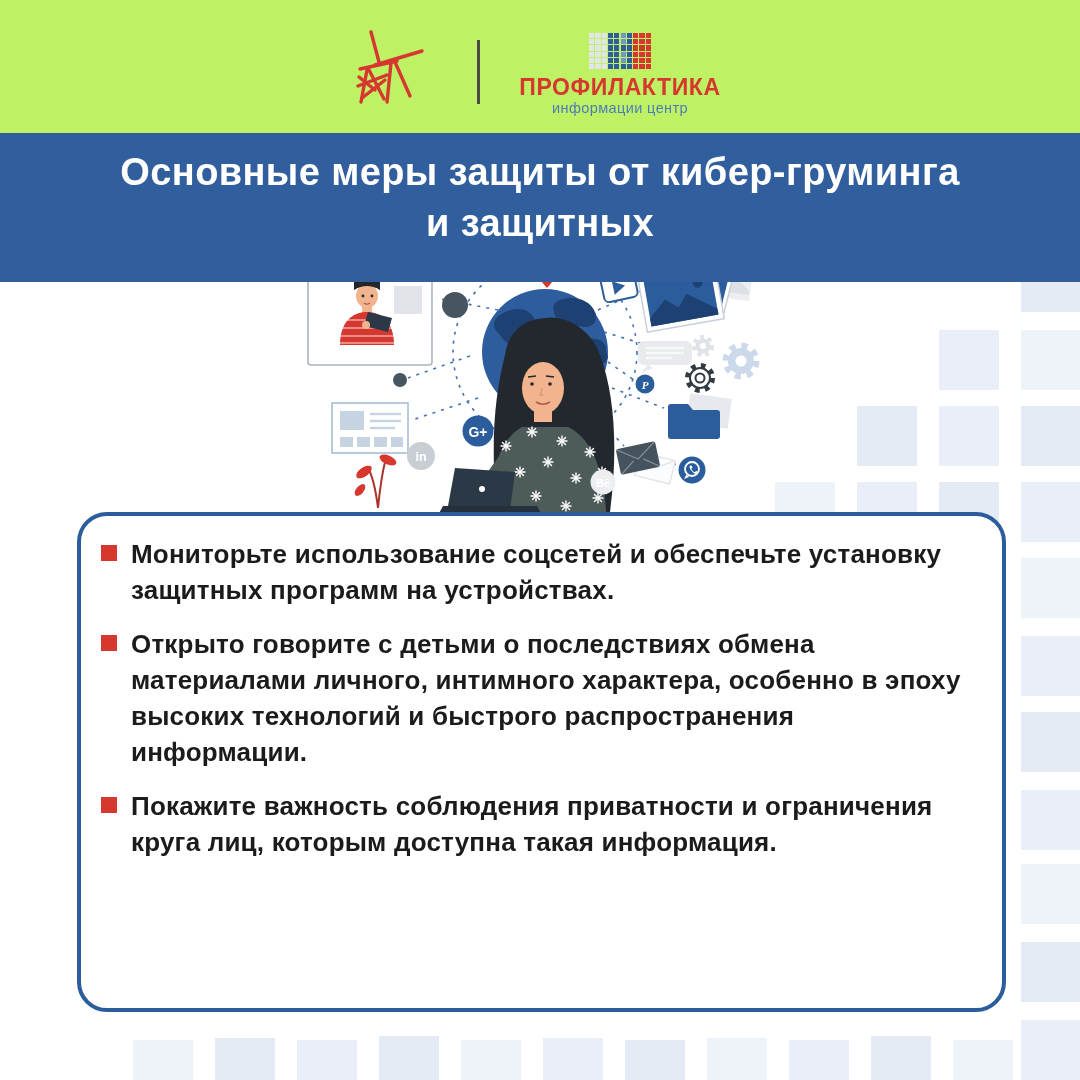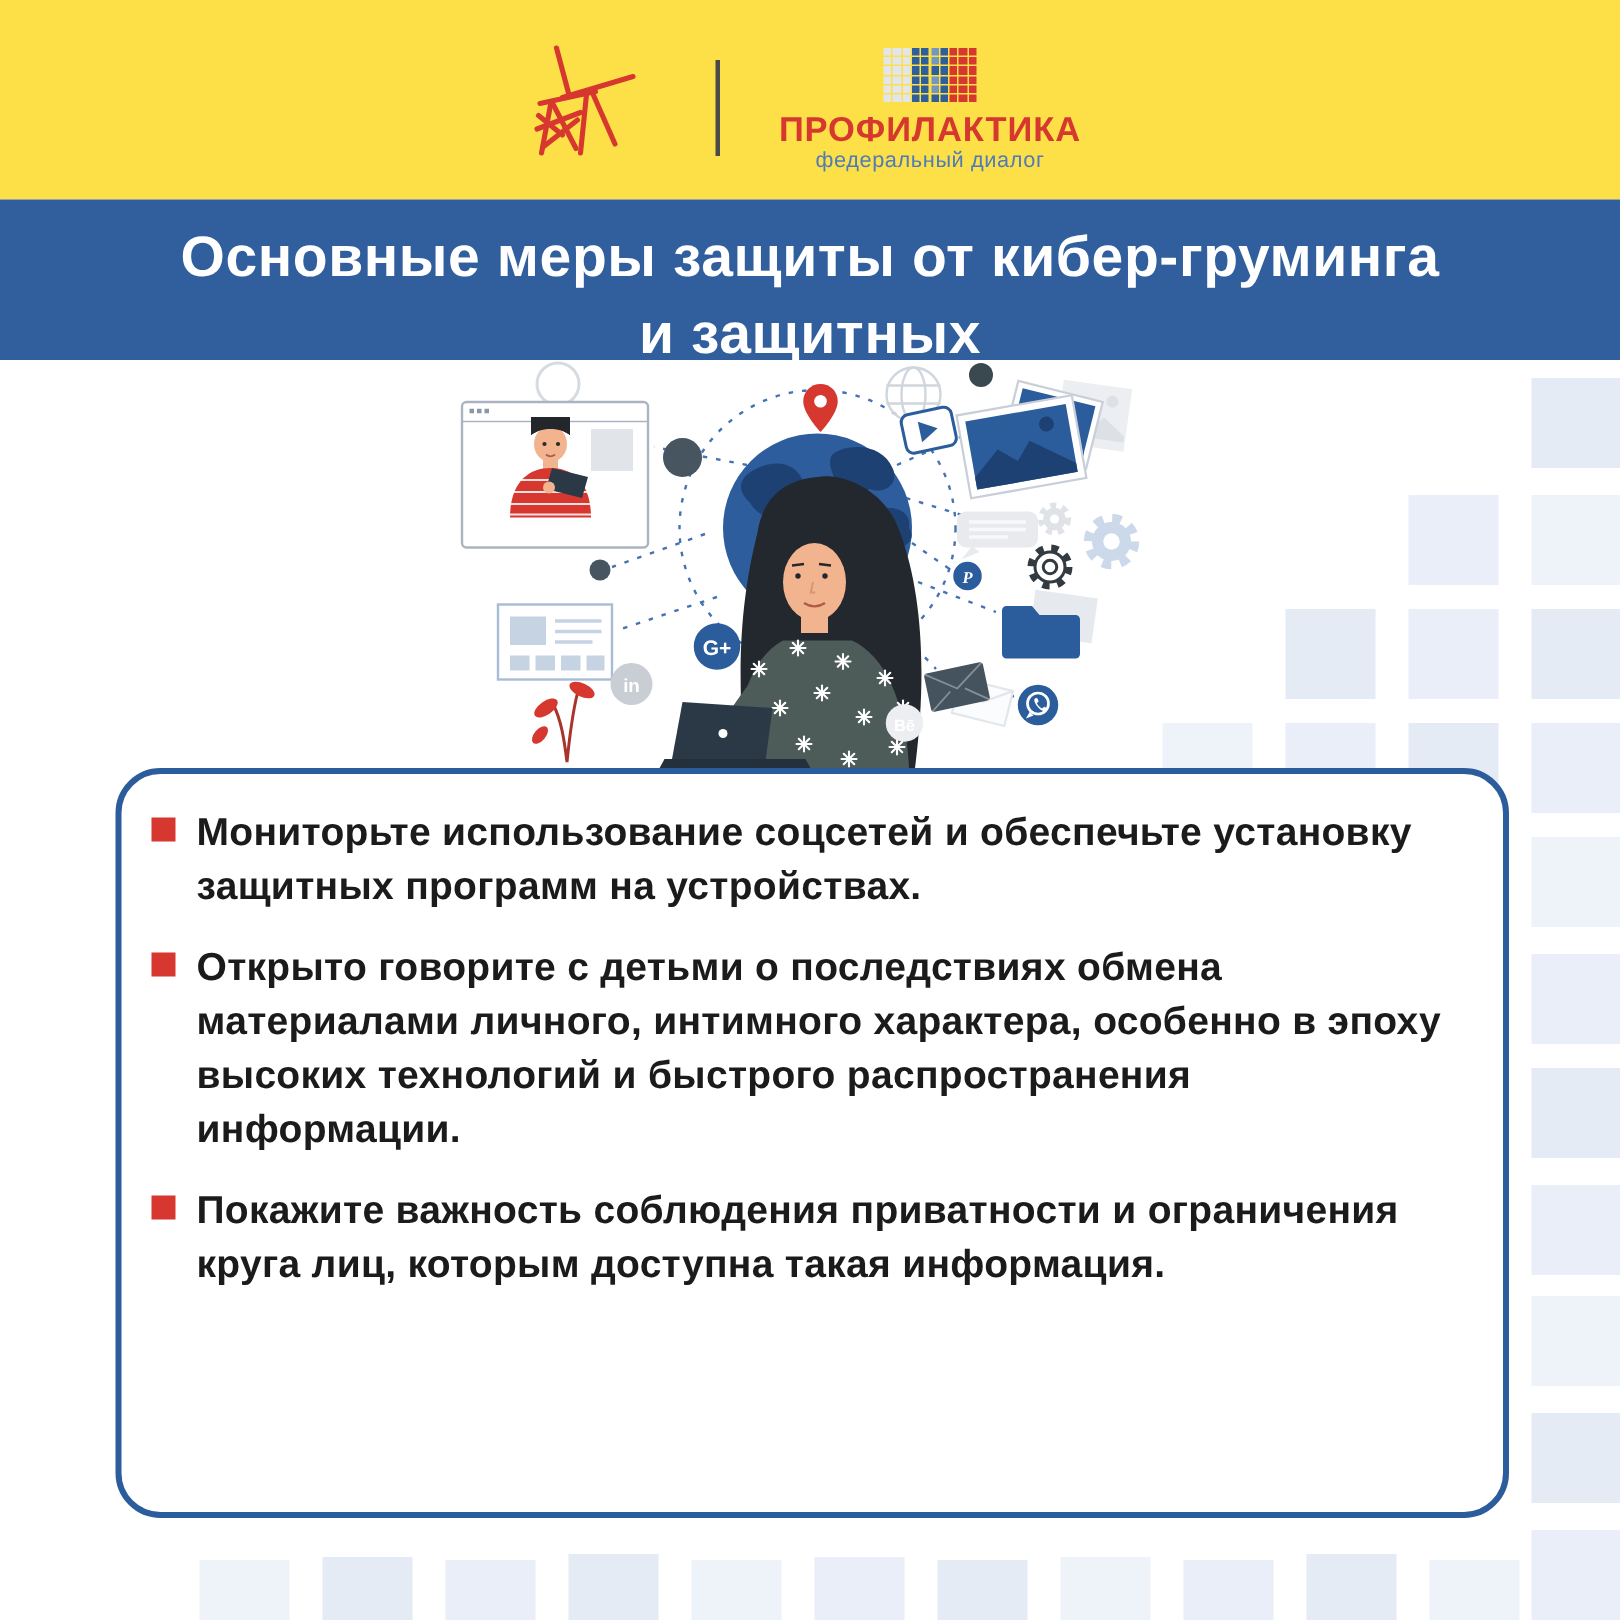--- a/index.html
+++ b/index.html
@@ -3,31 +3,31 @@
 <meta charset="utf-8">
 <style>
   html,body{margin:0;padding:0;background:#ffffff;}
   body{width:1080px;height:1080px;position:relative;overflow:hidden;
        font-family:"Liberation Sans",sans-serif;}
 
   
   .pat{position:absolute;width:60px;height:60px;z-index:0;}
 
   
-  #header{position:absolute;left:0;top:0;width:1080px;height:133px;z-index:2;background:#fde047;}
+  #header{position:absolute;left:0;top:0;width:1080px;height:133px;z-index:2;background:#bef264;}
   #chair-logo{position:absolute;left:356px;top:28px;}
   #brand-divider{position:absolute;left:477px;top:40px;width:3px;height:64px;background:#4a4a4a;}
   #brand-block{position:absolute;left:500px;top:24px;width:240px;text-align:center;}
   #logo-grid{display:inline-grid;grid-template-columns:repeat(10,5.1px);grid-auto-rows:5.1px;gap:1.2px;margin-bottom:6px;}
   #logo-grid span{display:block;width:5.1px;height:5.1px;}
   #brand-title{font-size:23px;font-weight:bold;color:#d6372f;letter-spacing:0.6px;line-height:24px;}
   #brand-subtitle{font-size:14.5px;color:#4f7cb8;letter-spacing:0.4px;line-height:18px;}
 
   
-  #banner{position:absolute;left:0;top:133px;width:1080px;height:107px;background:#315f9d;z-index:2;
+  #banner{position:absolute;left:0;top:133px;width:1080px;height:149px;background:#315f9d;z-index:2;
           color:#ffffff;text-align:center;font-weight:bold;font-size:38px;line-height:51px;
           padding-top:14px;box-sizing:border-box;letter-spacing:0.4px;}
 
   
   #illu{position:absolute;left:0;top:0;z-index:1;}
 
   
   #card{position:absolute;left:77px;top:512px;width:929px;height:500px;box-sizing:border-box;
         background:#ffffff;border:4px solid #2b5c9b;border-radius:30px;z-index:3;
         padding:20px 34px 16px 20px;}
@@ -362,21 +362,21 @@
         <span style="background: rgb(226, 230, 235);"></span>
         <span style="background: rgb(47, 94, 156);"></span>
         <span style="background: rgb(47, 94, 156);"></span>
         <span style="background: rgb(47, 94, 156);"></span>
         <span style="background: rgb(47, 94, 156);"></span>
         <span style="background: rgb(214, 55, 47);"></span>
         <span style="background: rgb(214, 55, 47);"></span>
         <span style="background: rgb(214, 55, 47);"></span>
       </div>
     <div id="brand-title">ПРОФИЛАКТИКА</div>
-    <div id="brand-subtitle">федеральный диалог</div>
+    <div id="brand-subtitle">информации центр</div>
   </div>
 </div>
 
 <div id="banner">
   <div>Основные меры защиты от кибер-груминга</div>
   <div>и защитных</div>
 </div>
 
 <div id="card">
   <div class="bullet-row">

